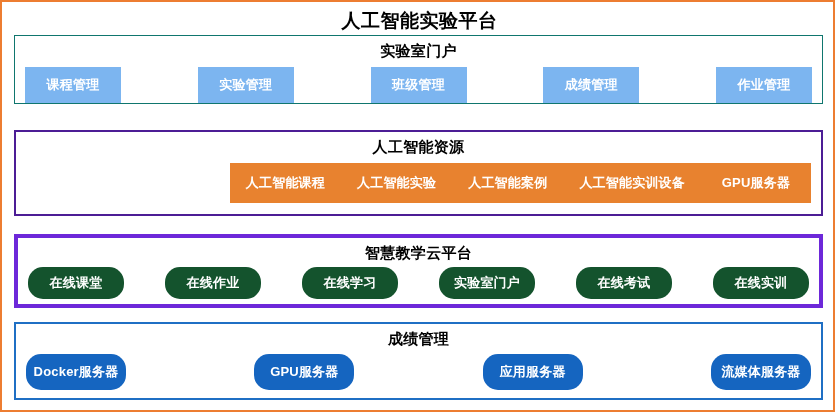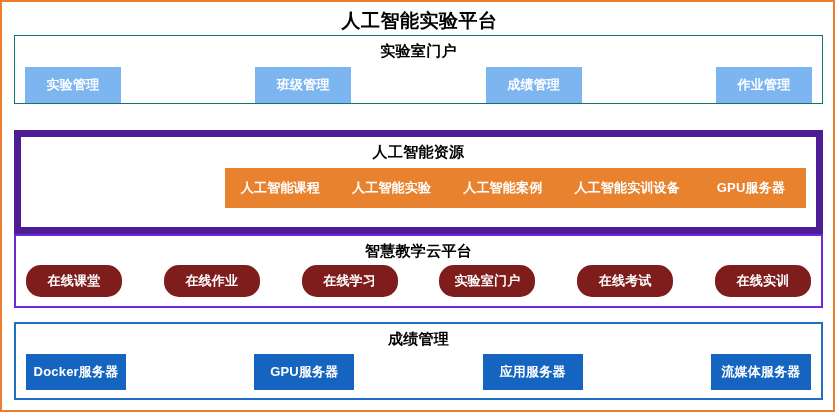--- a/index.html
+++ b/index.html
@@ -81,48 +81,48 @@
   #layer-portal .chip {
     background: #7CB5F0;
     height: 36px;
     padding: 0 14px;
     min-width: 96px;
   }
 
   
   #layer-resources {
     top: 128px;
-    height: 104px;
-    border: 7px solid #4c1d95;
+    height: 86px;
+    border: 2px solid #4c1d95;
   }
   #layer-resources .chip-row {
     margin-top: 6px;
     height: 40px;
     justify-content: flex-end;
   }
   #layer-resources .chip {
     background: #E8822F;
     height: 40px;
     padding: 0 16px;
     min-width: 110px;
   }
 
   
   #layer-cloud {
     top: 232px;
     height: 74px;
-    border: 2px solid #6d28d9;
+    border: 4px solid #6d28d9;
   }
   #layer-cloud .chip-row {
     margin-top: 4px;
     height: 32px;
     justify-content: space-between;
   }
   #layer-cloud .chip {
-    background: #7f1d1d;
+    background: #14532d;
     height: 32px;
     padding: 16px 14px;
     min-width: 96px;
     border-radius: 15px;
   }
 
   
   #layer-infra {
     top: 320px;
     height: 78px;
@@ -131,32 +131,34 @@
   #layer-infra .chip-row {
     margin-top: 5px;
     height: 36px;
     justify-content: space-between;
   }
   #layer-infra .chip {
     background: #1565C0;
     height: 36px;
     padding: 0 4px;
     min-width: 100px;
+    border-radius: 15px;
   }
 </style>
 </head>
 <body>
 
 <div id="diagram">
 
   <div class="root-title">人工智能实验平台</div>
 
   <div class="layer" id="layer-portal">
     <div class="layer-title">实验室门户</div>
     <div class="chip-row">
+      <div class="chip">课程管理</div>
       <div class="chip">实验管理</div>
       <div class="chip">班级管理</div>
       <div class="chip">成绩管理</div>
       <div class="chip">作业管理</div>
     </div>
   </div>
 
   <div class="layer" id="layer-resources">
     <div class="layer-title">人工智能资源</div>
     <div class="chip-row">

